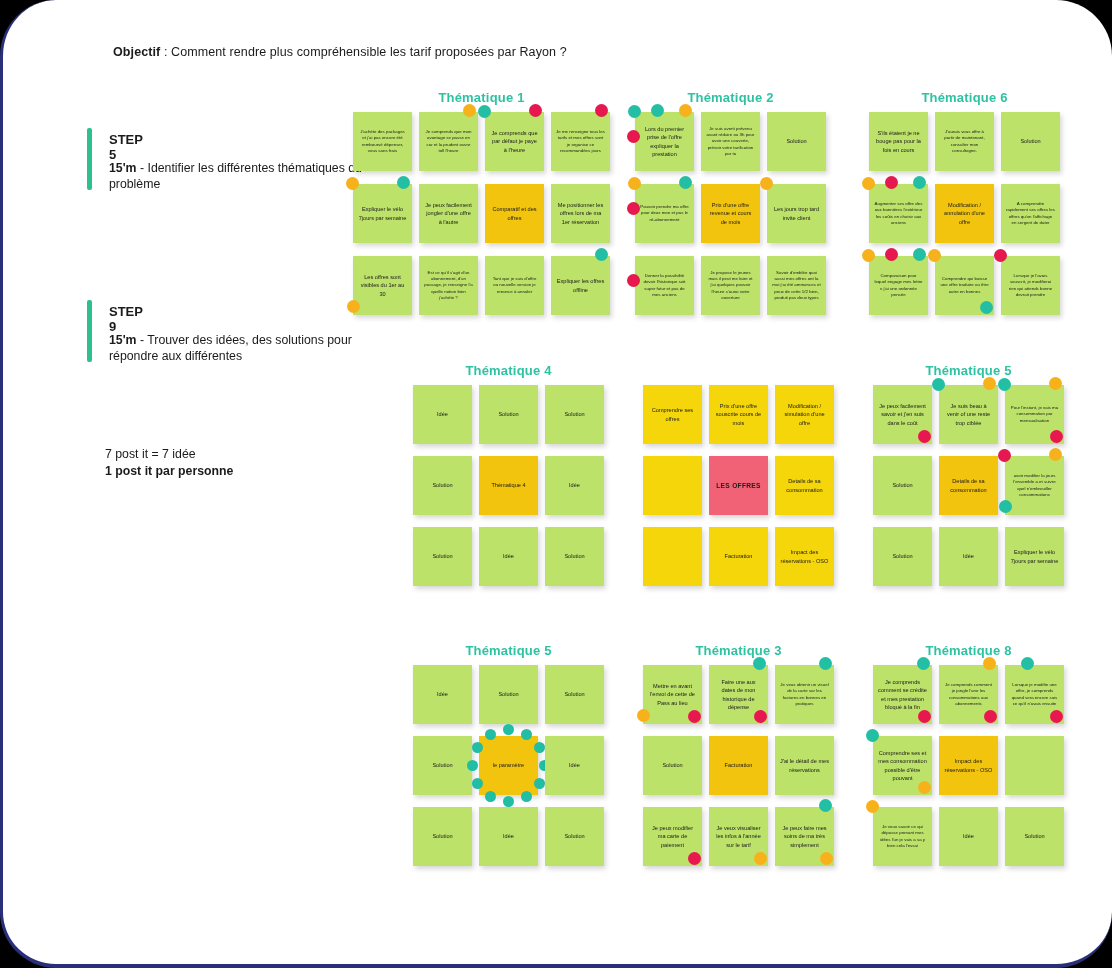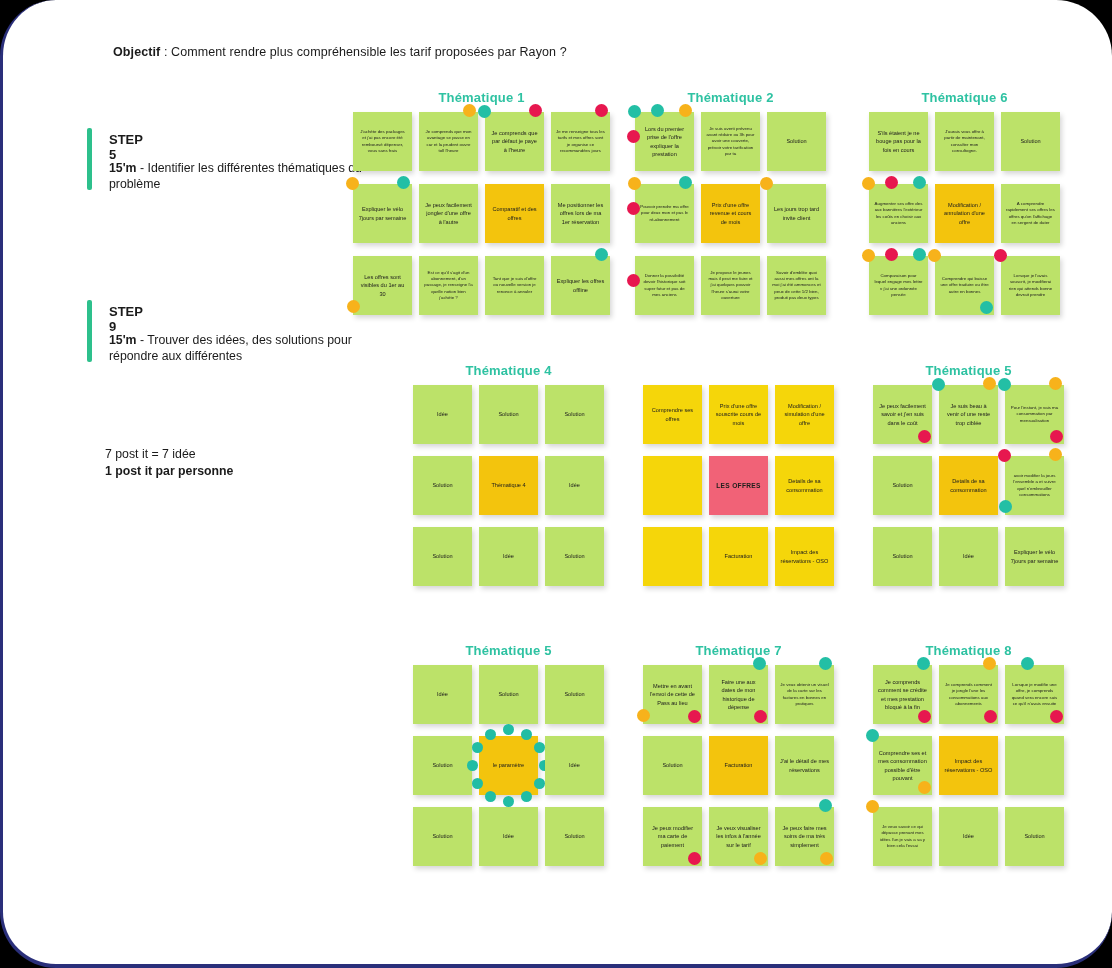--- a/index.html
+++ b/index.html
@@ -364,21 +364,21 @@
           </div>
           <div class="note big" style="left: 66px; top: 142px;">
             <div class="txt">Idée</div>
           </div>
           <div class="note big" style="left: 132px; top: 142px;">
             <div class="txt">Solution</div>
           </div>
         </div>
       </div>
       <div class="cluster" style="left: 640px; top: 643px; width: 191px;">
-        <div class="cluster-title">Thématique 7</div>
+        <div class="cluster-title">Thématique 3</div>
         <div class="grid" style="width: 191px; height: 213px;">
           <div class="note big" style="left: 0px; top: 0px;">
             <div class="txt">Mettre en avant l'envoi de cette de Pass au lieu</div>
             <span class="dot amber" style="width: 13px; height: 13px; left: -6px; top: 44px;"></span>
             <span class="dot magenta" style="width: 13px; height: 13px; left: 45px; top: 45px;"></span>
           </div>
           <div class="note big" style="left: 66px; top: 0px;">
             <div class="txt">Faire une aux dates de mon historique de dépense</div>
             <span class="dot teal" style="width: 13px; height: 13px; left: 44px; top: -8px;"></span>
             <span class="dot magenta" style="width: 13px; height: 13px; left: 45px; top: 45px;"></span>

